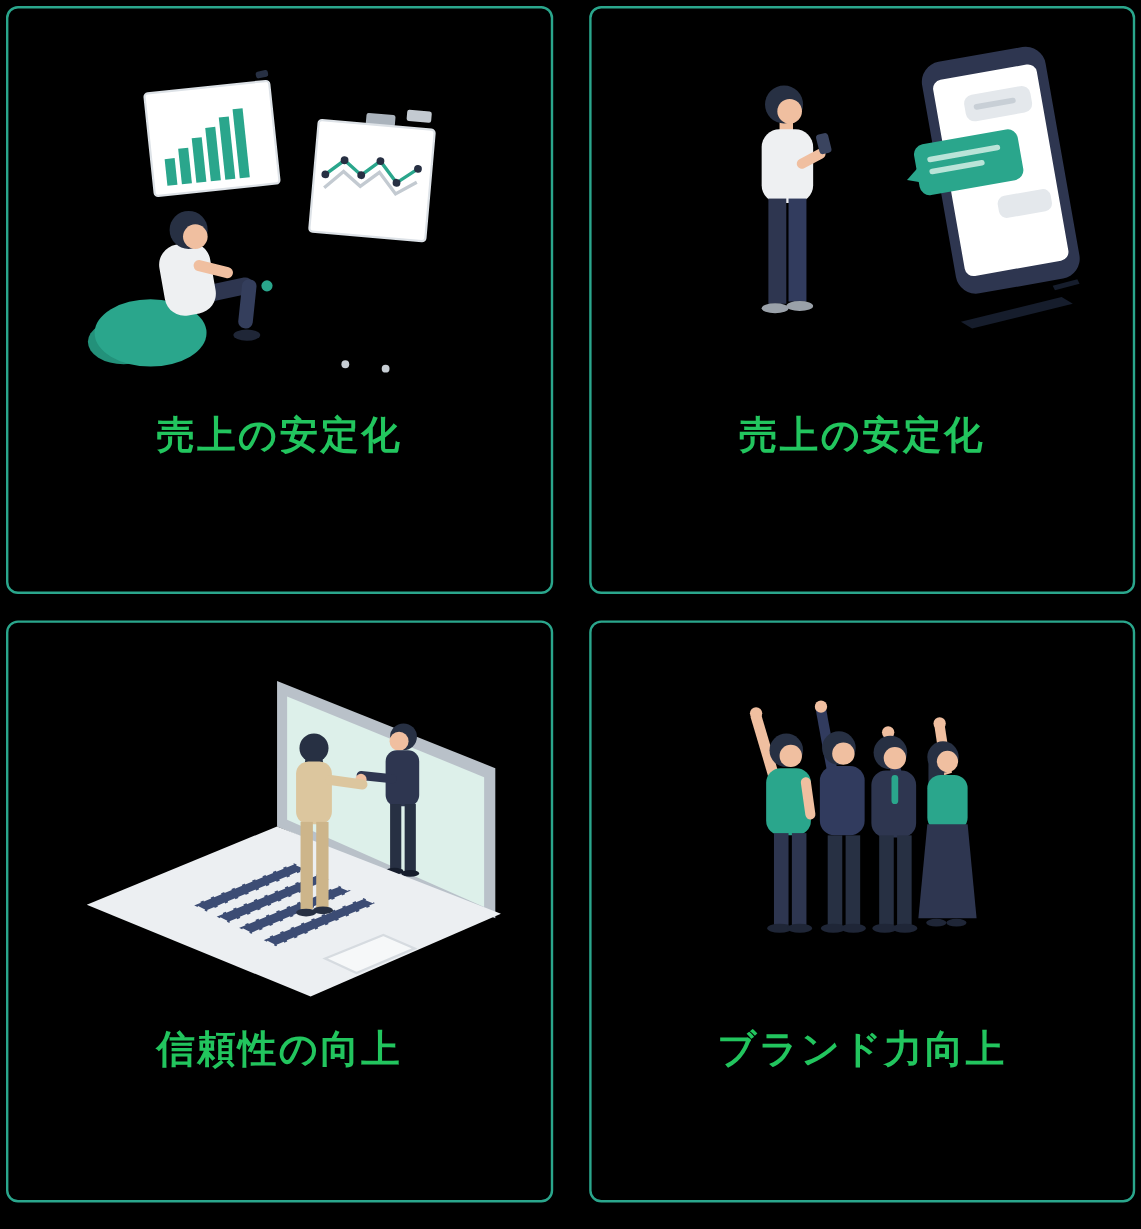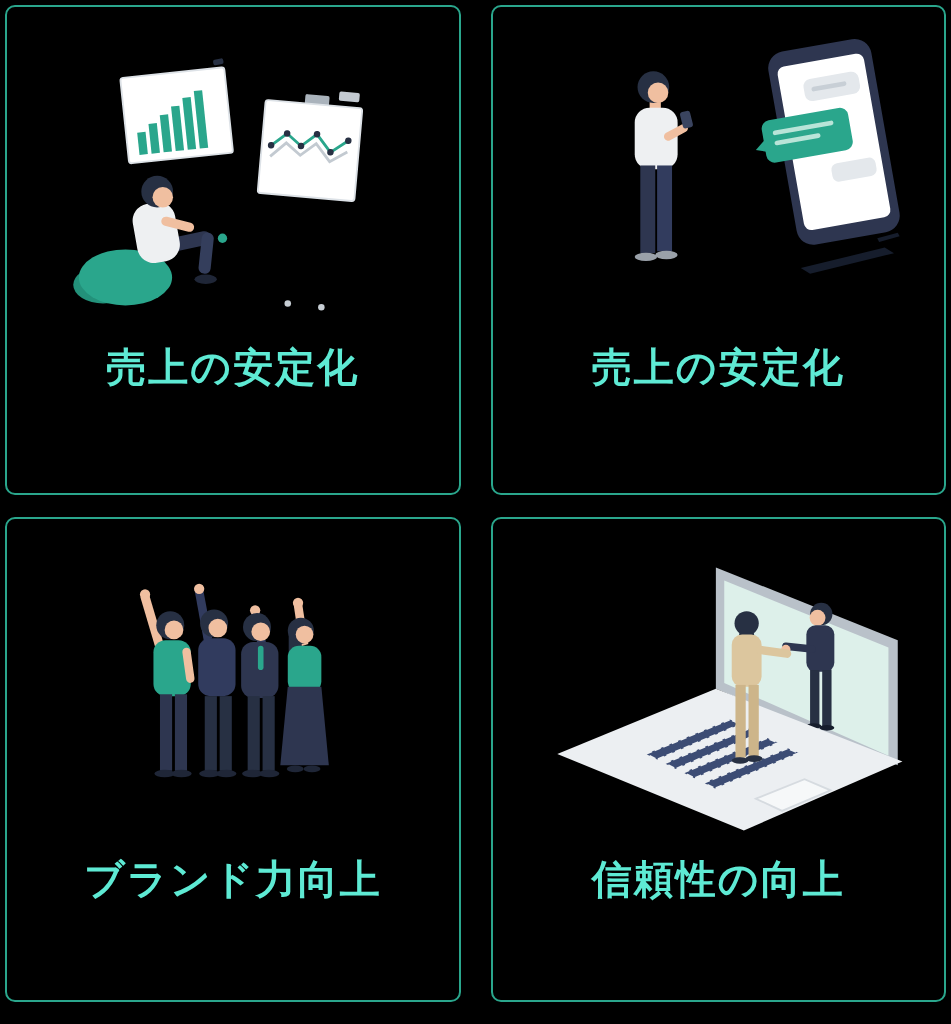--- a/index.html
+++ b/index.html
@@ -34,23 +34,23 @@
     display: flex;
     align-items: center;
     justify-content: center;
   }
   .illus svg {
     width: 94%;
     height: 100%;
   }
   .card-label {
     font-weight: 700;
-    font-size: 40px;
+    font-size: 32px;
     line-height: 1.2;
-    color: #5eead4;
+    color: #22c55e;
     letter-spacing: 2px;
     margin-top: 6px;
     text-align: center;
   }
 </style>
 </head>
 <body>
 
 <div class="page">
 
@@ -135,20 +135,67 @@
       </svg>
     </div>
     <div class="card-label">売上の安定化</div>
   </div>
 
   <div class="card">
     <div class="illus">
       <svg viewBox="0 0 455 330" xmlns="http://www.w3.org/2000/svg">
 
         <g>
+          <polygon points="225,40 420,118 420,252 225,170" fill="#b9c1c9"></polygon>
+          <polygon points="234,54 410,126 410,242 234,164" fill="#ddf0ea"></polygon>
+        </g>
+
+        <g>
+          <circle cx="338" cy="90" r="12" fill="#273043"></circle>
+          <circle cx="334" cy="94" r="8.5" fill="#f0bfa0"></circle>
+          <rect x="322" y="102" width="30" height="50" rx="10" fill="#2e3650"></rect>
+          <rect x="296" y="122" width="36" height="8" rx="4" fill="#2e3650" transform="rotate(6 314 126)"></rect>
+          <circle cx="300" cy="128" r="5" fill="#f0bfa0"></circle>
+          <rect x="326" y="150" width="10" height="58" fill="#273043"></rect>
+          <rect x="339" y="150" width="10" height="60" fill="#273043"></rect>
+          <ellipse cx="330" cy="210" rx="8" ry="3" fill="#161d2c"></ellipse>
+          <ellipse cx="344" cy="212" rx="8" ry="3" fill="#161d2c"></ellipse>
+        </g>
+
+        <g>
+          <polygon points="55,240 225,170 425,248 255,322" fill="#eceff2"></polygon>
+          <g fill="#3c4c74" stroke="#eceff2" stroke-width="2" stroke-dasharray="7 3">
+            <polygon points="150,240 240,203 252,208 162,246"></polygon>
+            <polygon points="170,250 260,213 272,218 182,256"></polygon>
+            <polygon points="190,260 280,223 292,228 202,266"></polygon>
+            <polygon points="212,271 302,234 314,239 224,277"></polygon>
+          </g>
+          <polygon points="268,288 320,267 348,279 296,301" fill="#f6f8f9" stroke="#d6dbe0" stroke-width="2"></polygon>
+        </g>
+
+        <g>
+          <rect x="250" y="106" width="16" height="24" rx="6" fill="#273043"></rect>
+          <circle cx="258" cy="100" r="13" fill="#273043"></circle>
+          <rect x="242" y="112" width="32" height="56" rx="11" fill="#dcc69e"></rect>
+          <rect x="268" y="126" width="38" height="9" rx="4.5" fill="#dcc69e" transform="rotate(8 287 130)"></rect>
+          <rect x="246" y="166" width="11" height="78" fill="#cdb58a"></rect>
+          <rect x="260" y="166" width="11" height="78" fill="#cdb58a"></rect>
+          <ellipse cx="251" cy="247" rx="9" ry="3.5" fill="#273043"></ellipse>
+          <ellipse cx="266" cy="245" rx="9" ry="3.5" fill="#273043"></ellipse>
+        </g>
+      </svg>
+    </div>
+    <div class="card-label">信頼性の向上</div>
+  </div>
+
+  <div class="card">
+    <div class="illus">
+      <svg viewBox="0 0 455 330" xmlns="http://www.w3.org/2000/svg">
+
+        <g>
           <polygon points="128,72 137,68 153,122 144,126" fill="#f0bfa0"></polygon>
           <circle cx="133" cy="69" r="5.5" fill="#f0bfa0"></circle>
           <circle cx="160" cy="102" r="15" fill="#273043"></circle>
           <circle cx="164" cy="107" r="10" fill="#f0bfa0"></circle>
           <rect x="142" y="118" width="40" height="60" rx="13" fill="#2aa68c"></rect>
           <rect x="175" y="126" width="9" height="38" rx="4.5" fill="#f0bfa0" transform="rotate(-8 179 145)"></rect>
           <rect x="149" y="176" width="13" height="82" fill="#2e3650"></rect>
           <rect x="165" y="176" width="13" height="82" fill="#2e3650"></rect>
           <ellipse cx="154" cy="261" rx="11" ry="4" fill="#1f2637"></ellipse>
           <ellipse cx="172" cy="261" rx="11" ry="4" fill="#1f2637"></ellipse>
@@ -188,60 +235,13 @@
           <rect x="286" y="124" width="36" height="50" rx="12" fill="#2aa68c"></rect>
           <polygon points="286,168 322,168 330,252 278,252" fill="#2e3650"></polygon>
           <ellipse cx="294" cy="256" rx="9" ry="3.5" fill="#1f2637"></ellipse>
           <ellipse cx="312" cy="256" rx="9" ry="3.5" fill="#1f2637"></ellipse>
         </g>
       </svg>
     </div>
     <div class="card-label">ブランド力向上</div>
   </div>
 
-  <div class="card">
-    <div class="illus">
-      <svg viewBox="0 0 455 330" xmlns="http://www.w3.org/2000/svg">
-
-        <g>
-          <polygon points="225,40 420,118 420,252 225,170" fill="#b9c1c9"></polygon>
-          <polygon points="234,54 410,126 410,242 234,164" fill="#ddf0ea"></polygon>
-        </g>
-
-        <g>
-          <circle cx="338" cy="90" r="12" fill="#273043"></circle>
-          <circle cx="334" cy="94" r="8.5" fill="#f0bfa0"></circle>
-          <rect x="322" y="102" width="30" height="50" rx="10" fill="#2e3650"></rect>
-          <rect x="296" y="122" width="36" height="8" rx="4" fill="#2e3650" transform="rotate(6 314 126)"></rect>
-          <circle cx="300" cy="128" r="5" fill="#f0bfa0"></circle>
-          <rect x="326" y="150" width="10" height="58" fill="#273043"></rect>
-          <rect x="339" y="150" width="10" height="60" fill="#273043"></rect>
-          <ellipse cx="330" cy="210" rx="8" ry="3" fill="#161d2c"></ellipse>
-          <ellipse cx="344" cy="212" rx="8" ry="3" fill="#161d2c"></ellipse>
-        </g>
-
-        <g>
-          <polygon points="55,240 225,170 425,248 255,322" fill="#eceff2"></polygon>
-          <g fill="#3c4c74" stroke="#eceff2" stroke-width="2" stroke-dasharray="7 3">
-            <polygon points="150,240 240,203 252,208 162,246"></polygon>
-            <polygon points="170,250 260,213 272,218 182,256"></polygon>
-            <polygon points="190,260 280,223 292,228 202,266"></polygon>
-            <polygon points="212,271 302,234 314,239 224,277"></polygon>
-          </g>
-          <polygon points="268,288 320,267 348,279 296,301" fill="#f6f8f9" stroke="#d6dbe0" stroke-width="2"></polygon>
-        </g>
-
-        <g>
-          <rect x="250" y="106" width="16" height="24" rx="6" fill="#273043"></rect>
-          <circle cx="258" cy="100" r="13" fill="#273043"></circle>
-          <rect x="242" y="112" width="32" height="56" rx="11" fill="#dcc69e"></rect>
-          <rect x="268" y="126" width="38" height="9" rx="4.5" fill="#dcc69e" transform="rotate(8 287 130)"></rect>
-          <rect x="246" y="166" width="11" height="78" fill="#cdb58a"></rect>
-          <rect x="260" y="166" width="11" height="78" fill="#cdb58a"></rect>
-          <ellipse cx="251" cy="247" rx="9" ry="3.5" fill="#273043"></ellipse>
-          <ellipse cx="266" cy="245" rx="9" ry="3.5" fill="#273043"></ellipse>
-        </g>
-      </svg>
-    </div>
-    <div class="card-label">信頼性の向上</div>
-  </div>
-
 </div>
 
 </body></html>

